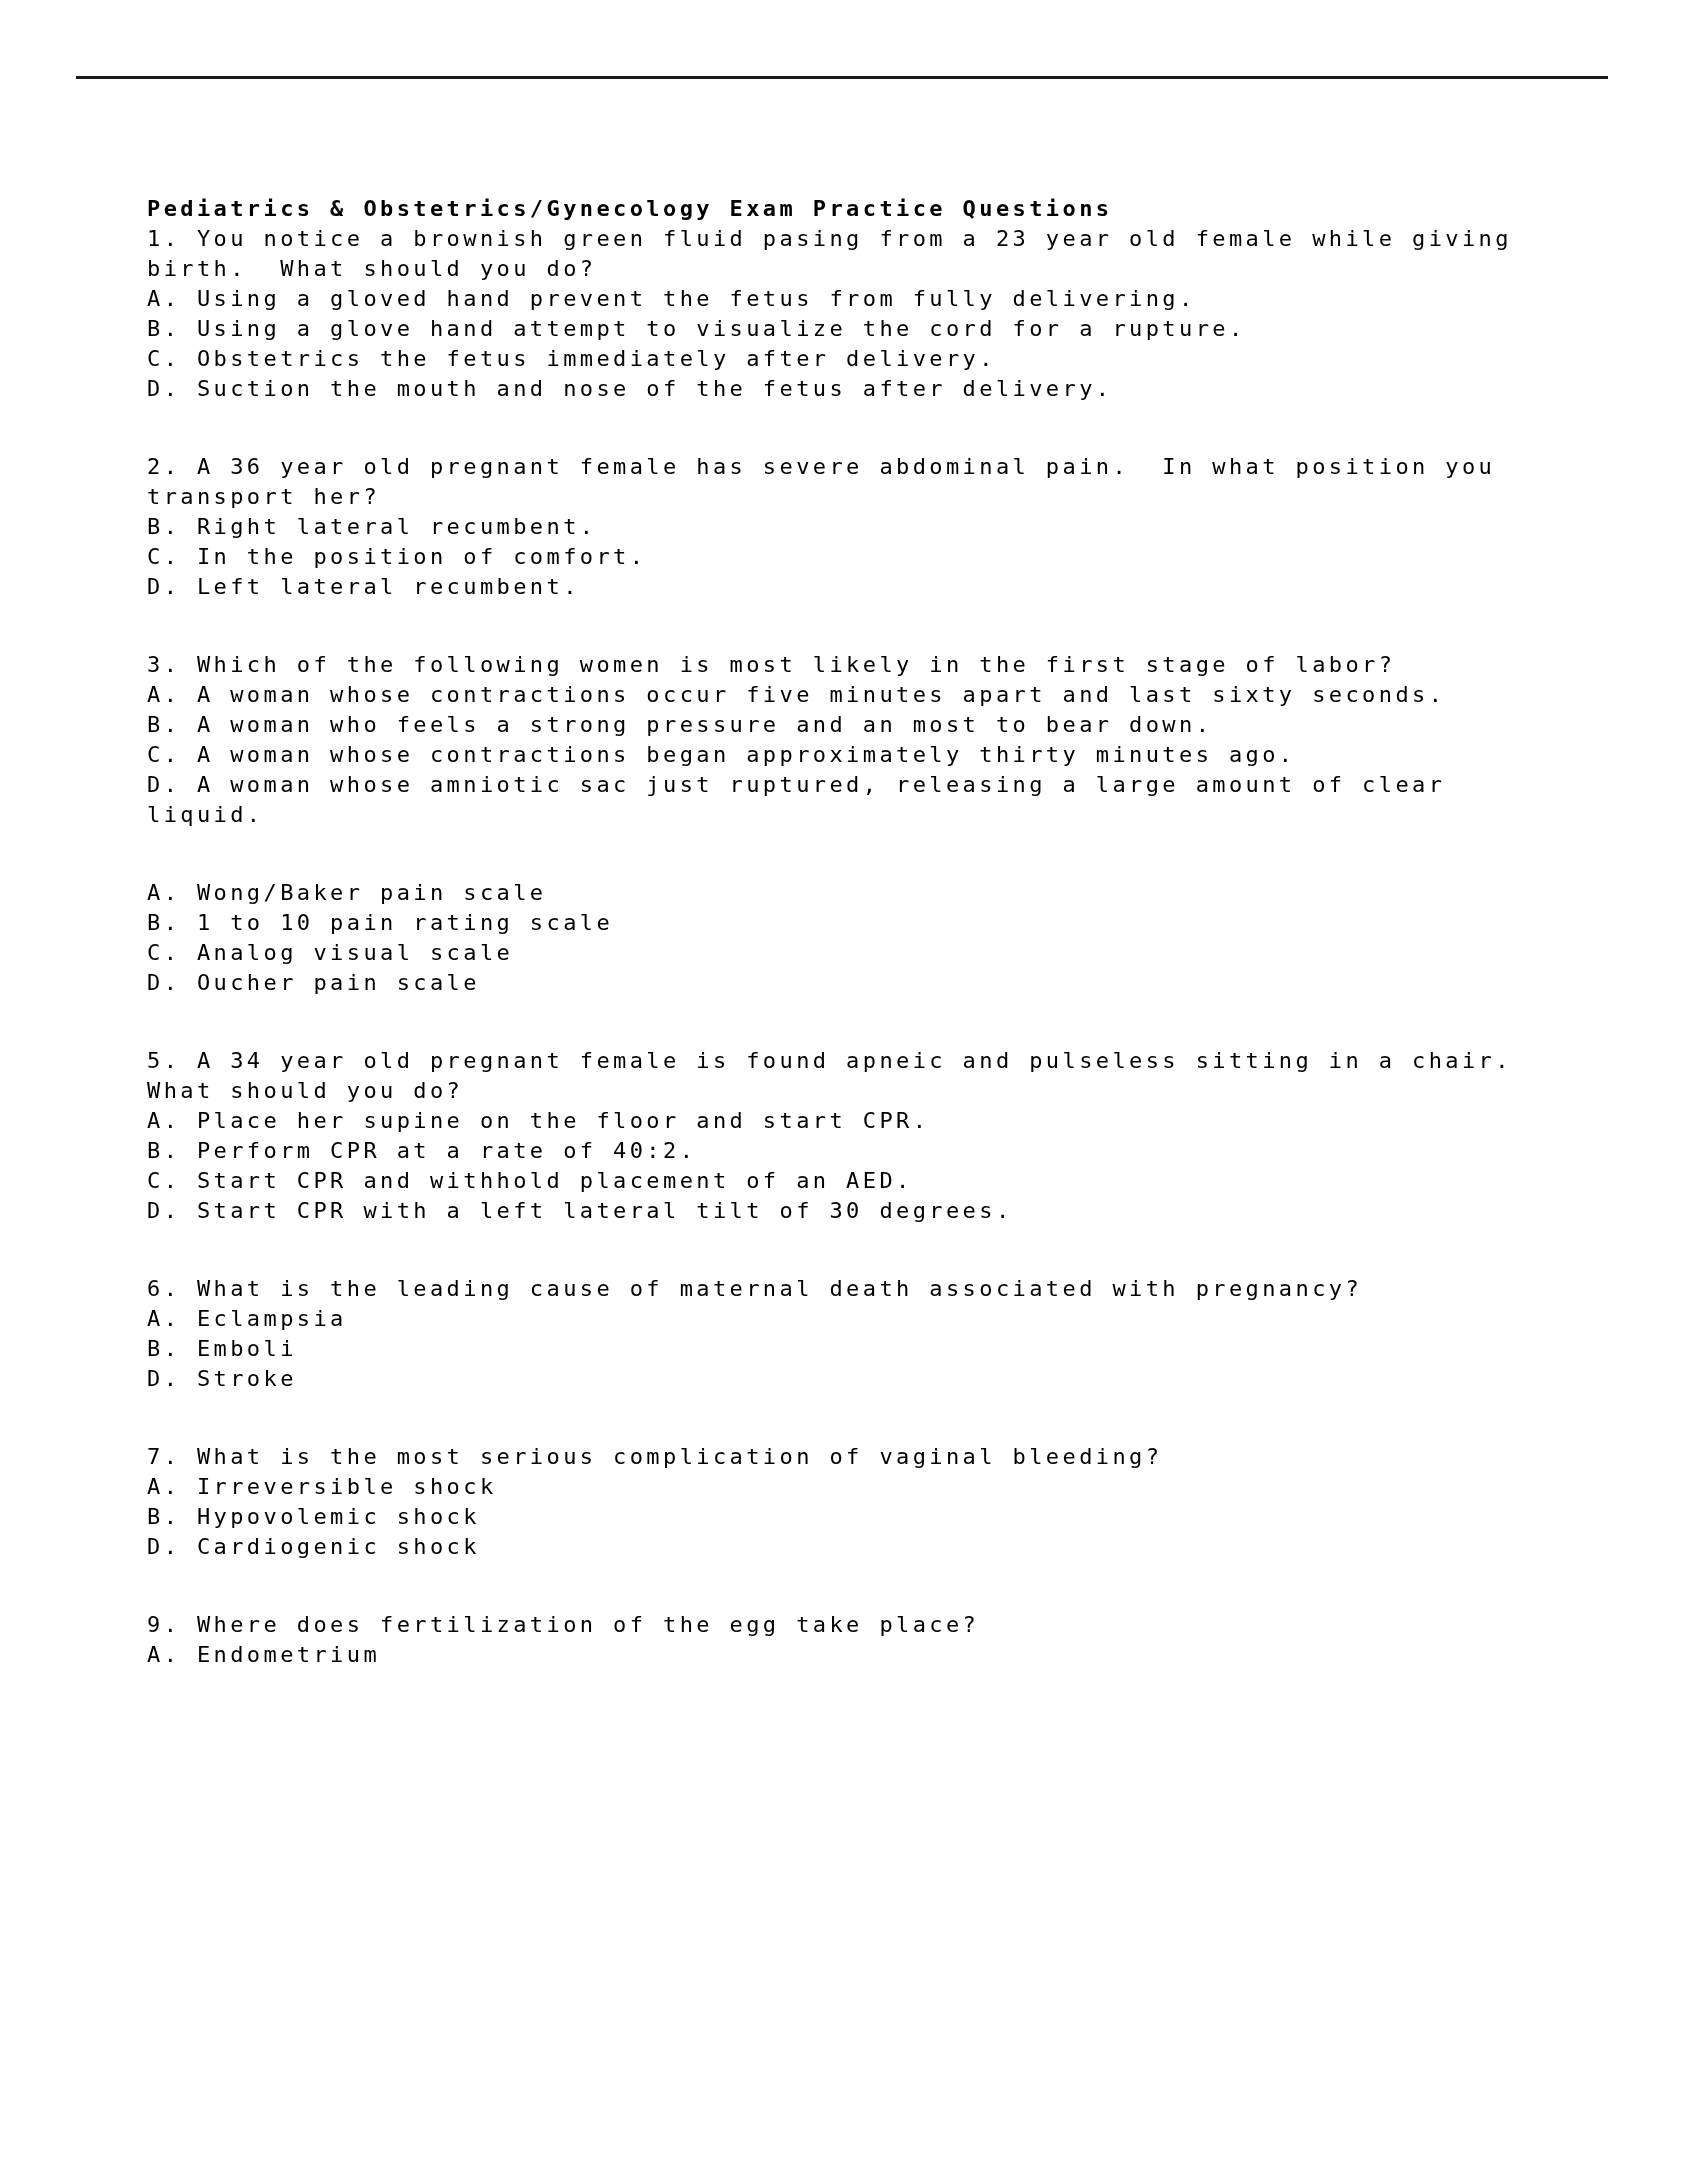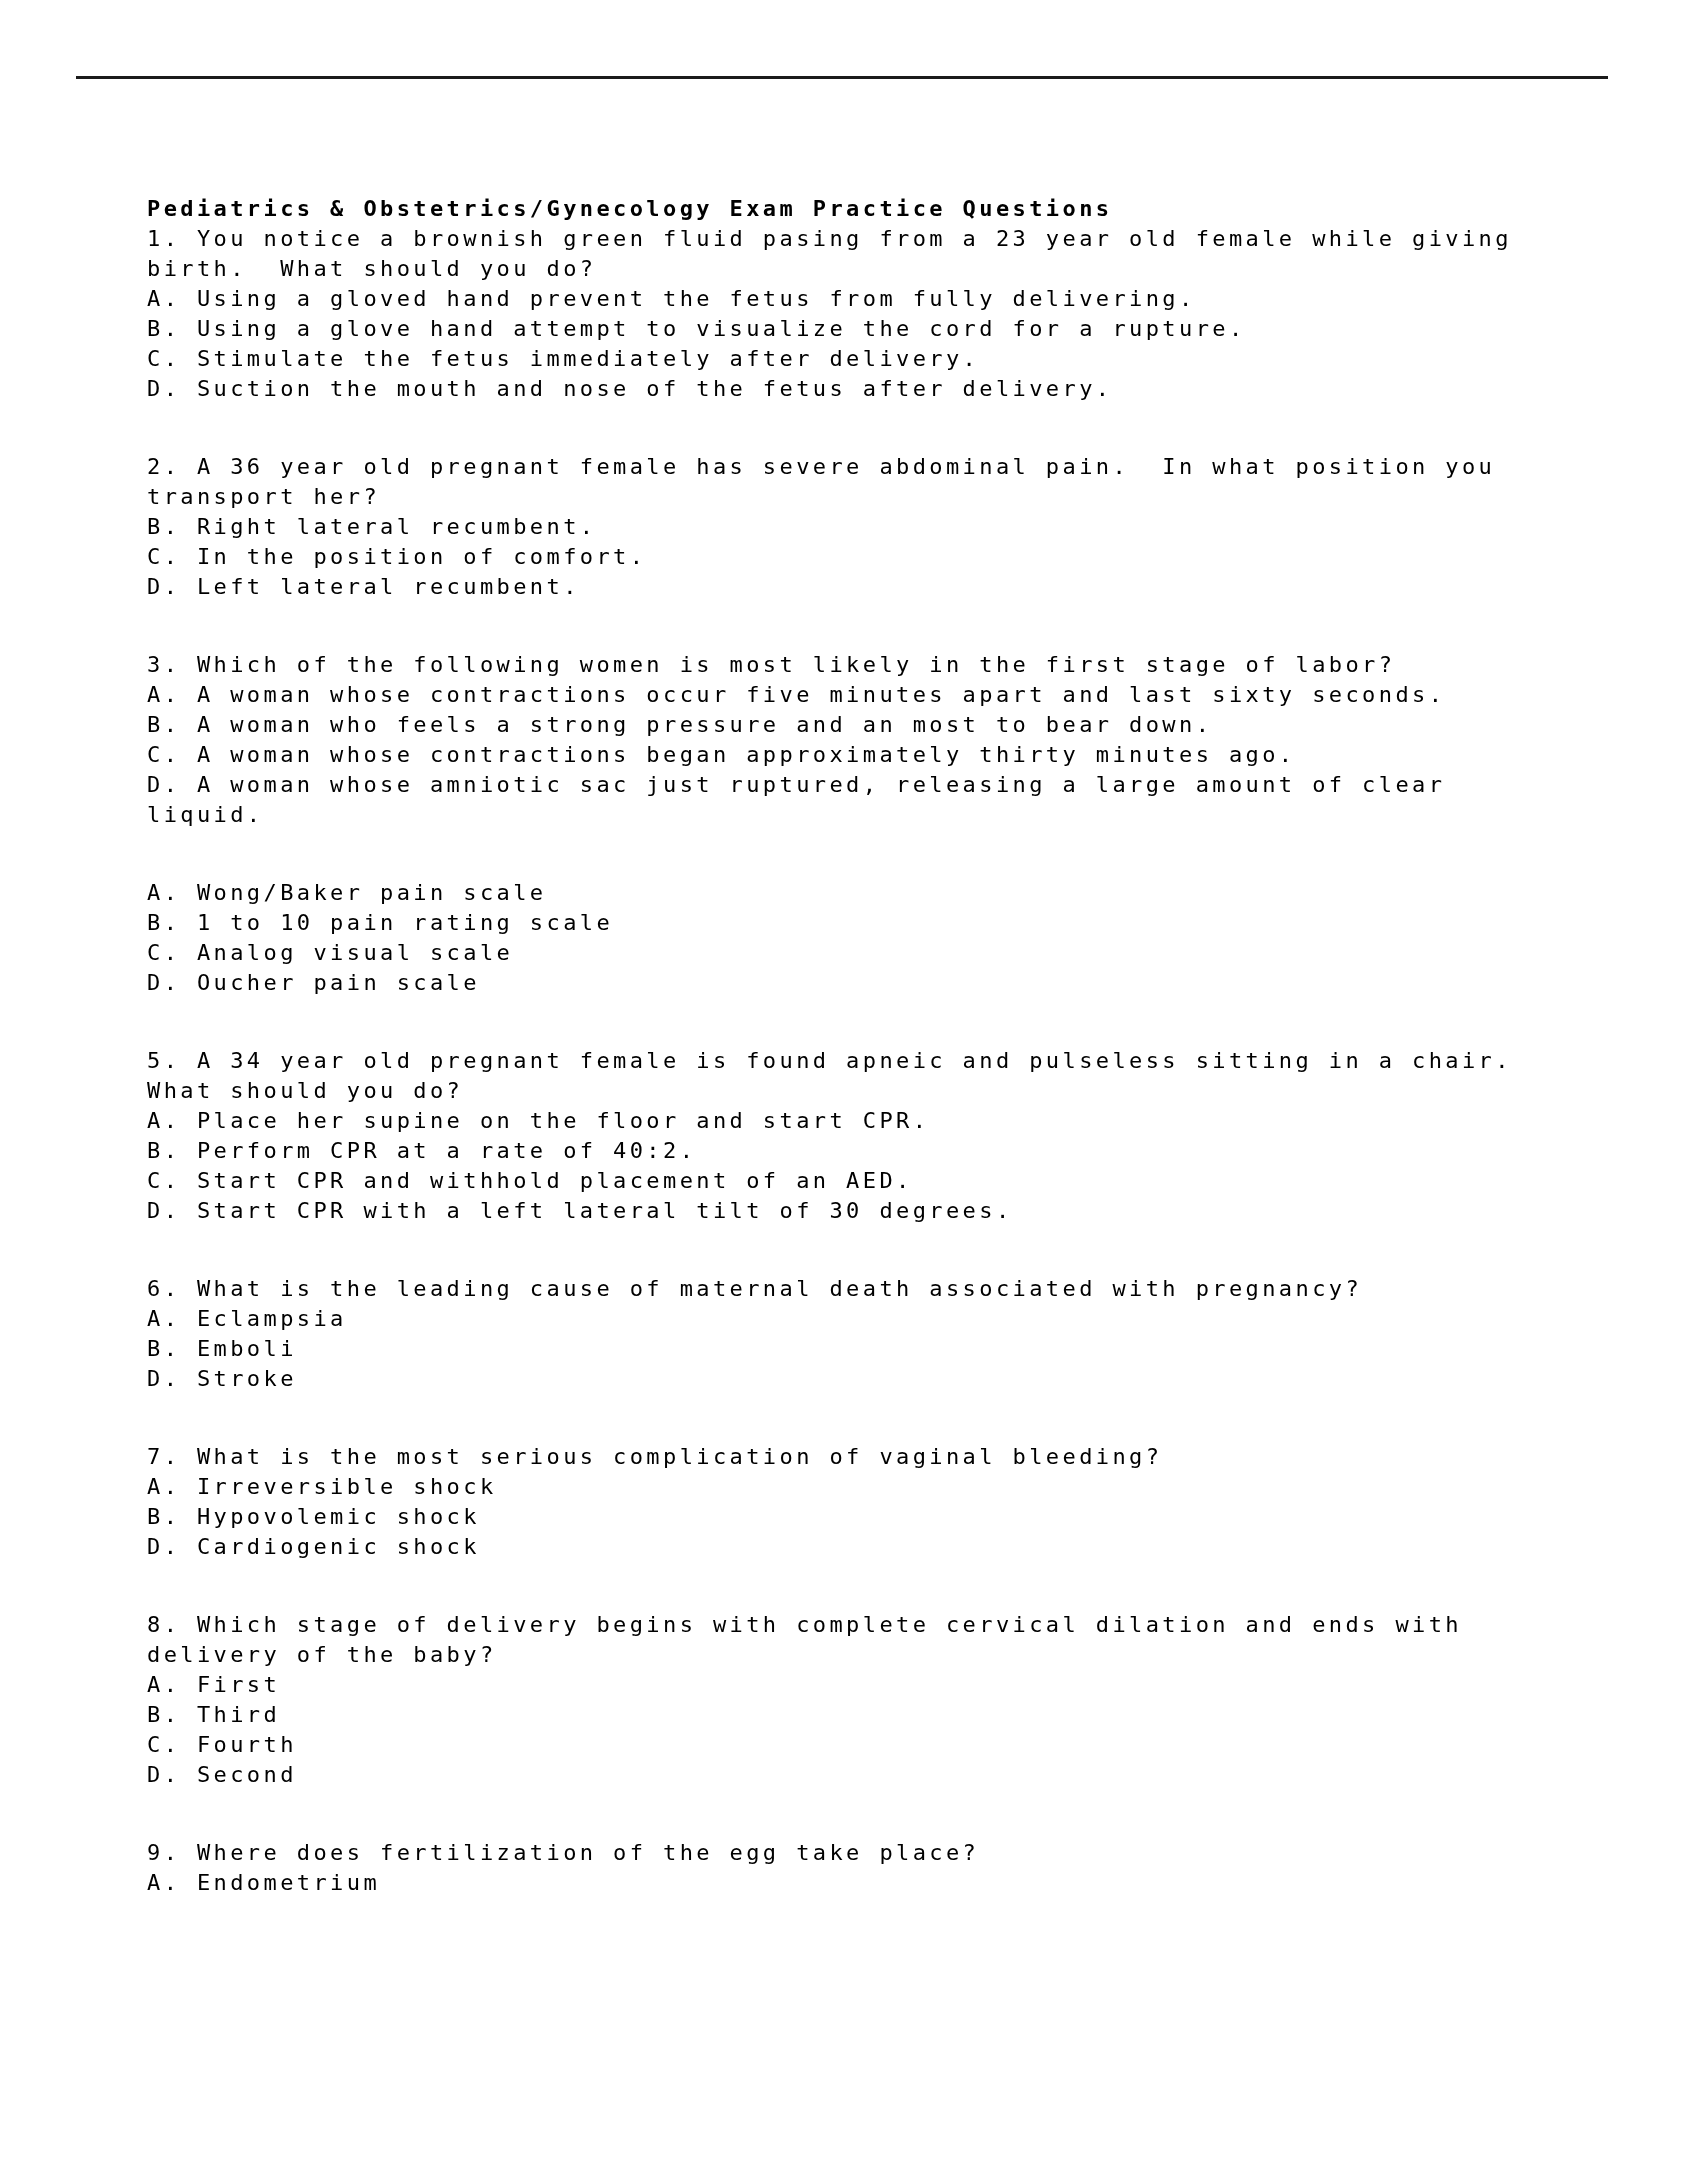--- a/index.html
+++ b/index.html
@@ -51,21 +51,21 @@
 
 <div class="page">
   <div class="header-rule"></div>
   <div class="content">
     <div class="doc-title">Pediatrics &amp; Obstetrics/Gynecology Exam Practice Questions</div>
     <div id="questions">
         <div class="question">
           <div class="doc-line">1. You notice a brownish green fluid pasing from a 23 year old female while giving birth.  What should you do?</div>
           <div class="doc-line">A. Using a gloved hand prevent the fetus from fully delivering.</div>
           <div class="doc-line">B. Using a glove hand attempt to visualize the cord for a rupture.</div>
-          <div class="doc-line">C. Stimulate the fetus immediately after delivery.</div>
+          <div class="doc-line">C. Obstetrics the fetus immediately after delivery.</div>
           <div class="doc-line">D. Suction the mouth and nose of the fetus after delivery.</div>
         </div>
         <div class="question">
           <div class="doc-line">2. A 36 year old pregnant female has severe abdominal pain.  In what position you transport her?</div>
           <div class="doc-line">B. Right lateral recumbent.</div>
           <div class="doc-line">C. In the position of comfort.</div>
           <div class="doc-line">D. Left lateral recumbent.</div>
         </div>
         <div class="question">
           <div class="doc-line">3. Which of the following women is most likely in the first stage of labor?</div>
@@ -93,26 +93,19 @@
           <div class="doc-line">B. Emboli</div>
           <div class="doc-line">D. Stroke</div>
         </div>
         <div class="question">
           <div class="doc-line">7. What is the most serious complication of vaginal bleeding?</div>
           <div class="doc-line">A. Irreversible shock</div>
           <div class="doc-line">B. Hypovolemic shock</div>
           <div class="doc-line">D. Cardiogenic shock</div>
         </div>
         <div class="question">
-          <div class="doc-line">8. Which stage of delivery begins with complete cervical dilation and ends with delivery of the baby?</div>
-          <div class="doc-line">A. First</div>
-          <div class="doc-line">B. Third</div>
-          <div class="doc-line">C. Fourth</div>
-          <div class="doc-line">D. Second</div>
-        </div>
-        <div class="question">
           <div class="doc-line">9. Where does fertilization of the egg take place?</div>
           <div class="doc-line">A. Endometrium</div>
         </div>
       </div>
   </div>
 </div>
 
 
 </body></html>

